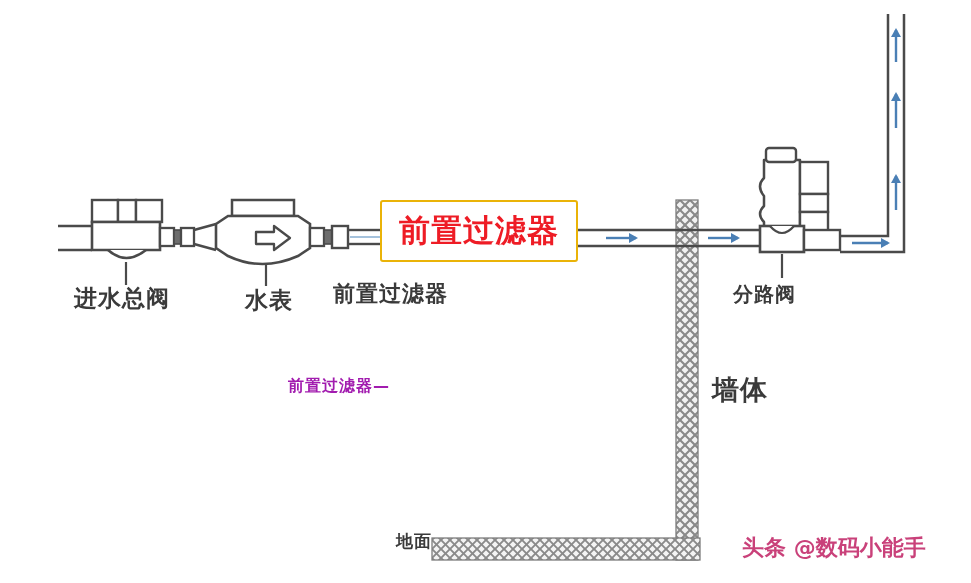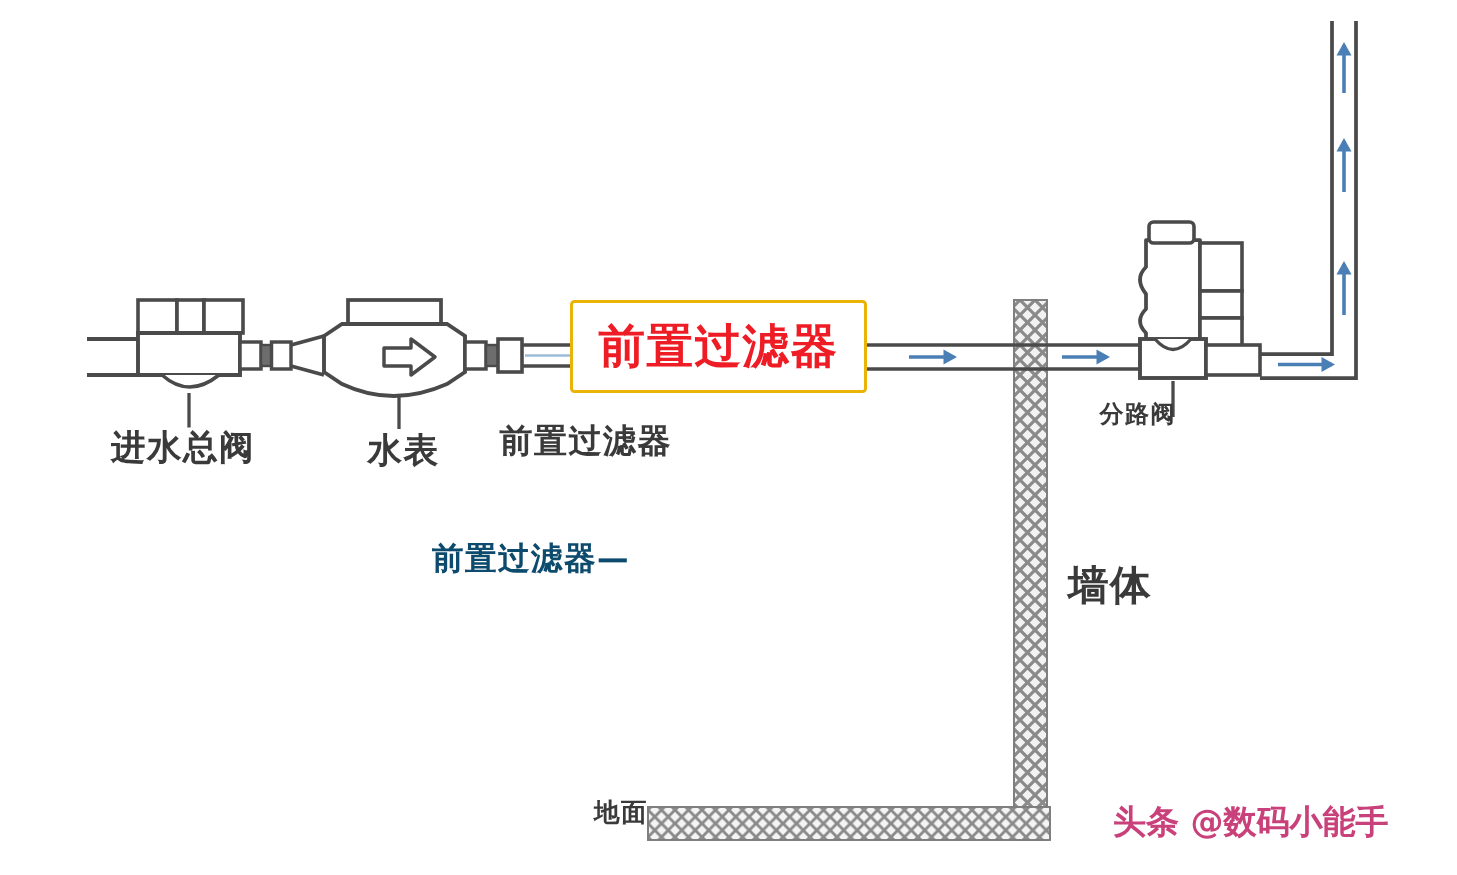--- a/index.html
+++ b/index.html
@@ -30,25 +30,25 @@
     color: #3a3a3a;
     font-family: "DejaVu Sans", "Liberation Sans", sans-serif;
     font-weight: 700;
     white-space: nowrap;
     letter-spacing: 1px;
     text-align: center;
   }
   #label-main-valve  { left: 74px;  top: 283px; font-size: 23px; }
   #label-water-meter { left: 245px; top: 285px; font-size: 23px; }
   #label-tap-pipe    { left: 333px; top: 279px; font-size: 22px; }
-  #label-branch-valve{ left: 733px; top: 266px; font-size: 16px; }
+  #label-branch-valve{ left: 733px; top: 281px; font-size: 20px; }
   #label-wall        { left: 712px; top: 372px; font-size: 27px; }
   #label-ground      { left: 396px; top: 530px; font-size: 17px; }
   #label-prefilter-note {
-    left: 288px; top: 358px; font-size: 21px; color: #0c4a6e;
+    left: 288px; top: 376px; font-size: 16px; color: #a21caf;
   }
 
   #callout-box {
     position: absolute;
     left: 380px;
     top: 200px;
     width: 198px;
     height: 62px;
     box-sizing: border-box;
     border: 2px solid #eab308;

